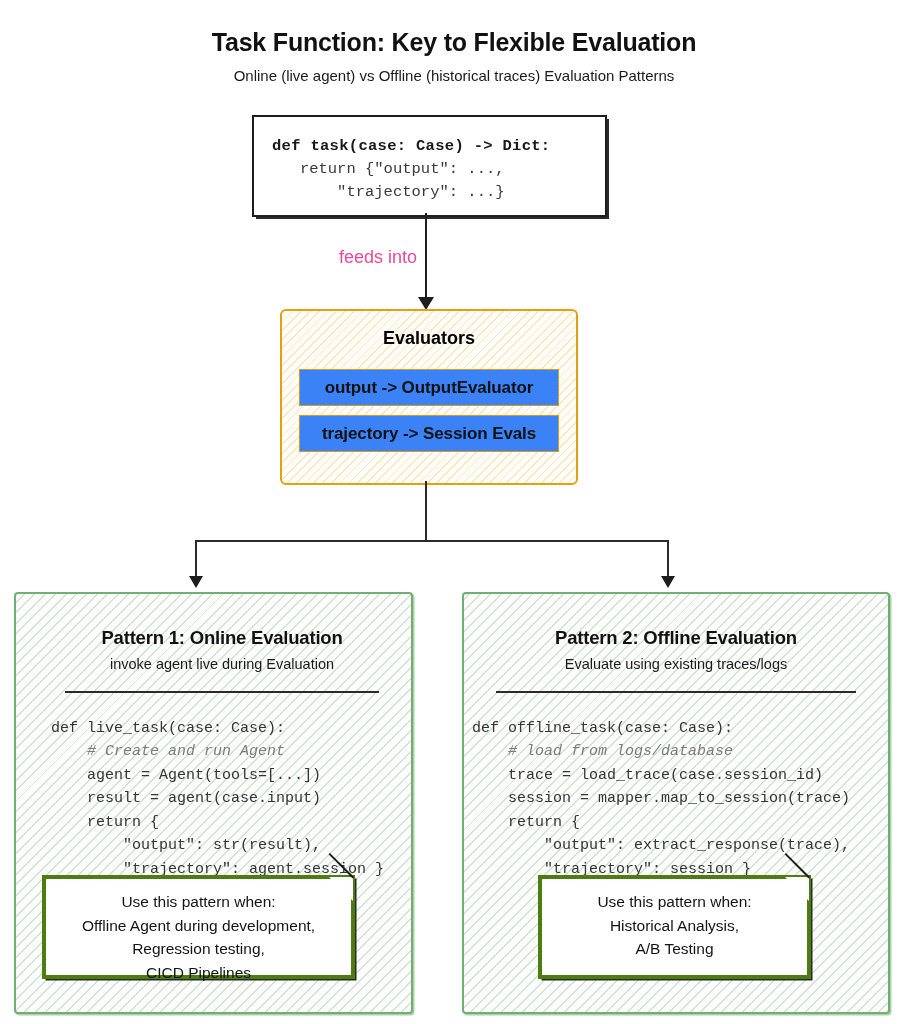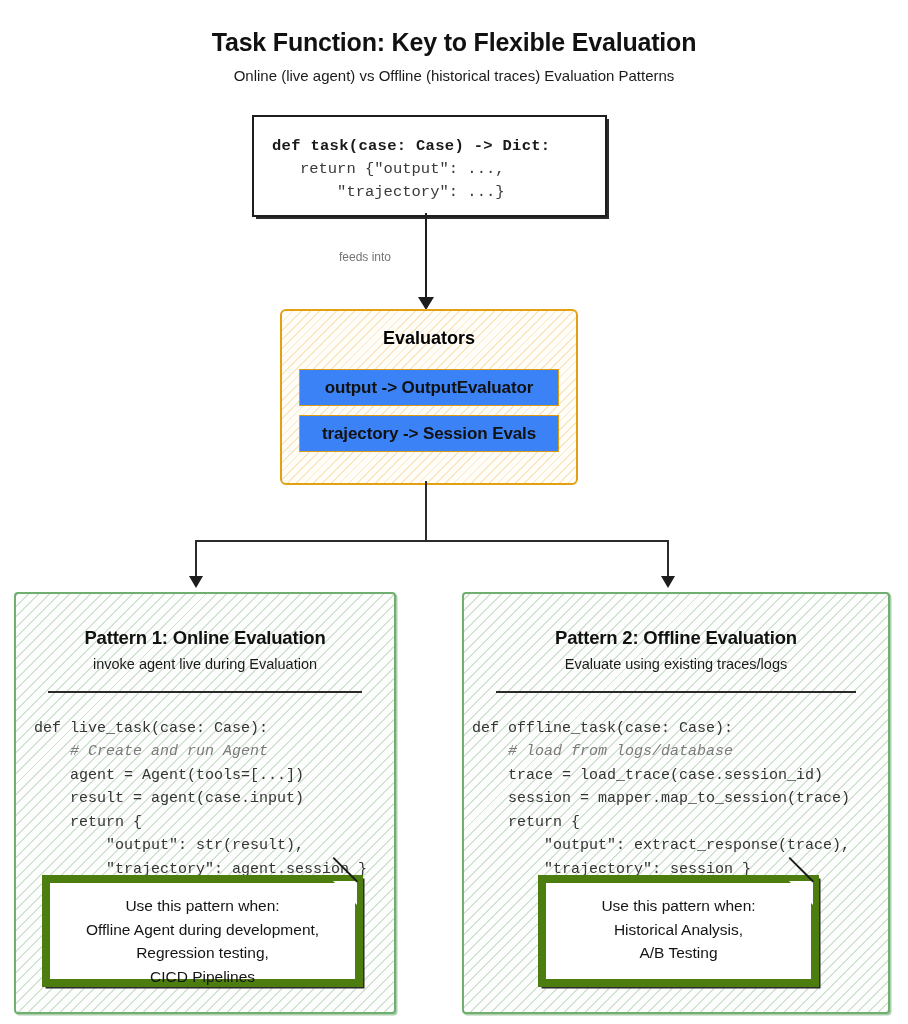--- a/index.html
+++ b/index.html
@@ -92,22 +92,22 @@
     width: 0; height: 0;
     border-left: 8px solid transparent;
     border-right: 8px solid transparent;
     border-top: 13px solid #1d1d1d;
   }
   #feeds-label {
     position: absolute;
     left: 334px; top: 248px;
     padding: 1px 5px;
     background: #ffffff;
-    font-size: 12px;
-    color: #737373;
+    font-size: 18px;
+    color: #ec4899;
     line-height: 16px;
     white-space: nowrap;
   }
 
   
   #evaluators-box {
     position: absolute;
     left: 280px; top: 309px;
     width: 294px; height: 172px;
     background: #fffdf8;
@@ -183,21 +183,21 @@
   }
 
   
   .pattern-panel {
     position: absolute;
     background: #fcfdfc;
     border: 2.2px solid #6faf6f;
     border-radius: 4px;
     box-shadow: 1.5px 1.5px 0 0 rgba(110,170,110,0.55);
   }
-  #pattern-online-panel  { left: 14px;  top: 592px; width: 378px; height: 418px; }
+  #pattern-online-panel  { left: 14px;  top: 592px; width: 378px; height: 418px; padding-left: 17px; }
   #pattern-offline-panel { left: 462px; top: 592px; width: 424px; height: 418px; }
 
   .pattern-head {
     position: relative;
     z-index: 2;
     text-align: center;
   }
   .pattern-title {
     font-size: 18.5px;
     font-weight: bold;
@@ -231,21 +231,21 @@
     white-space: pre;
   }
   #pattern-offline-panel .pattern-code { padding-left: 8px; }
   .code-comment { color: #7b7b7b; font-style: italic; }
 
   
   .note {
     position: absolute;
     z-index: 3;
     background: #ffffff;
-    border: 8px solid #4d7c0f;
+    border: 4px solid #4d7c0f;
     box-shadow: 2.5px 2.5px 0 -1px #2b2b2b;
   }
   #note-online  { left: 42px;  top: 875px; width: 305px; height: 96px; }
   #note-offline { left: 538px; top: 875px; width: 265px; height: 96px; }
   .note-fold-tri {
     position: absolute;
     right: -2px; top: -2px;
     width: 0; height: 0;
     border-left: 24px solid transparent;
     border-top: 24px solid #ffffff;

